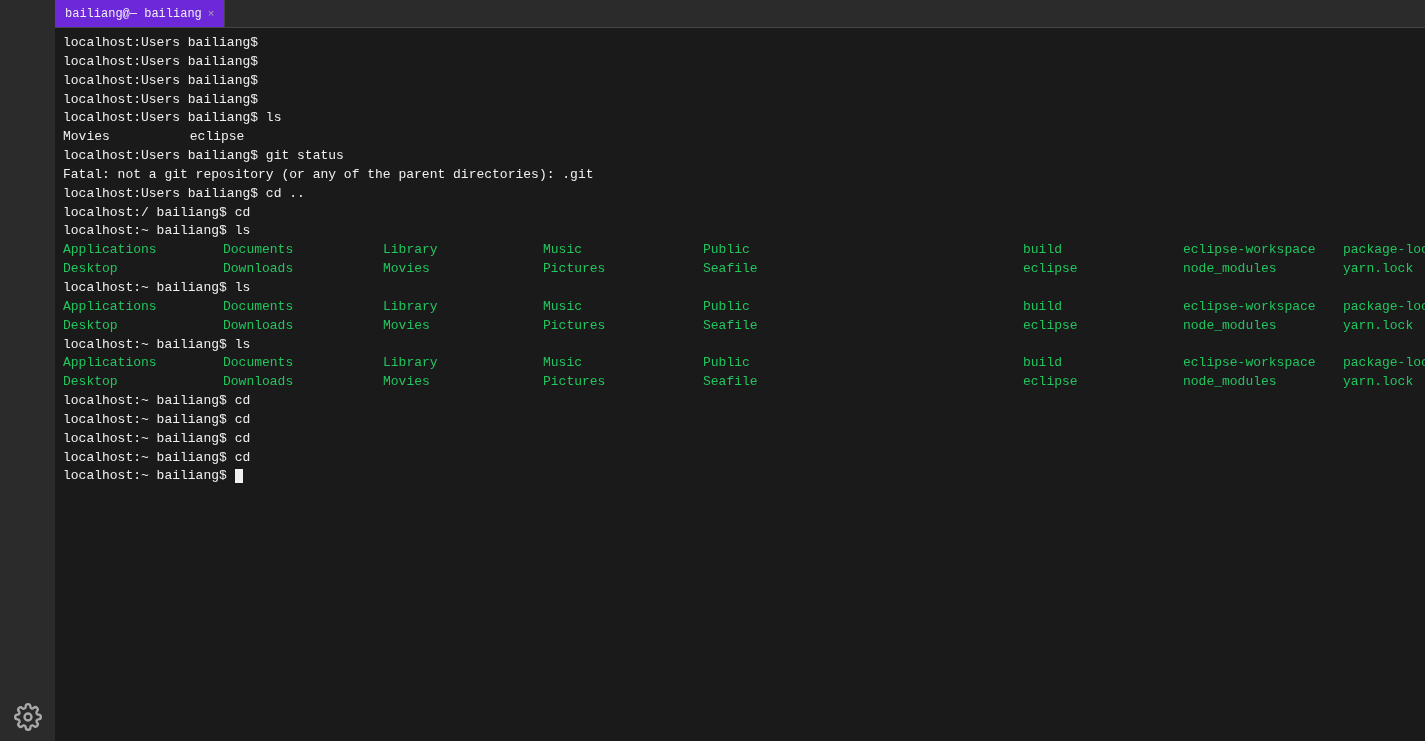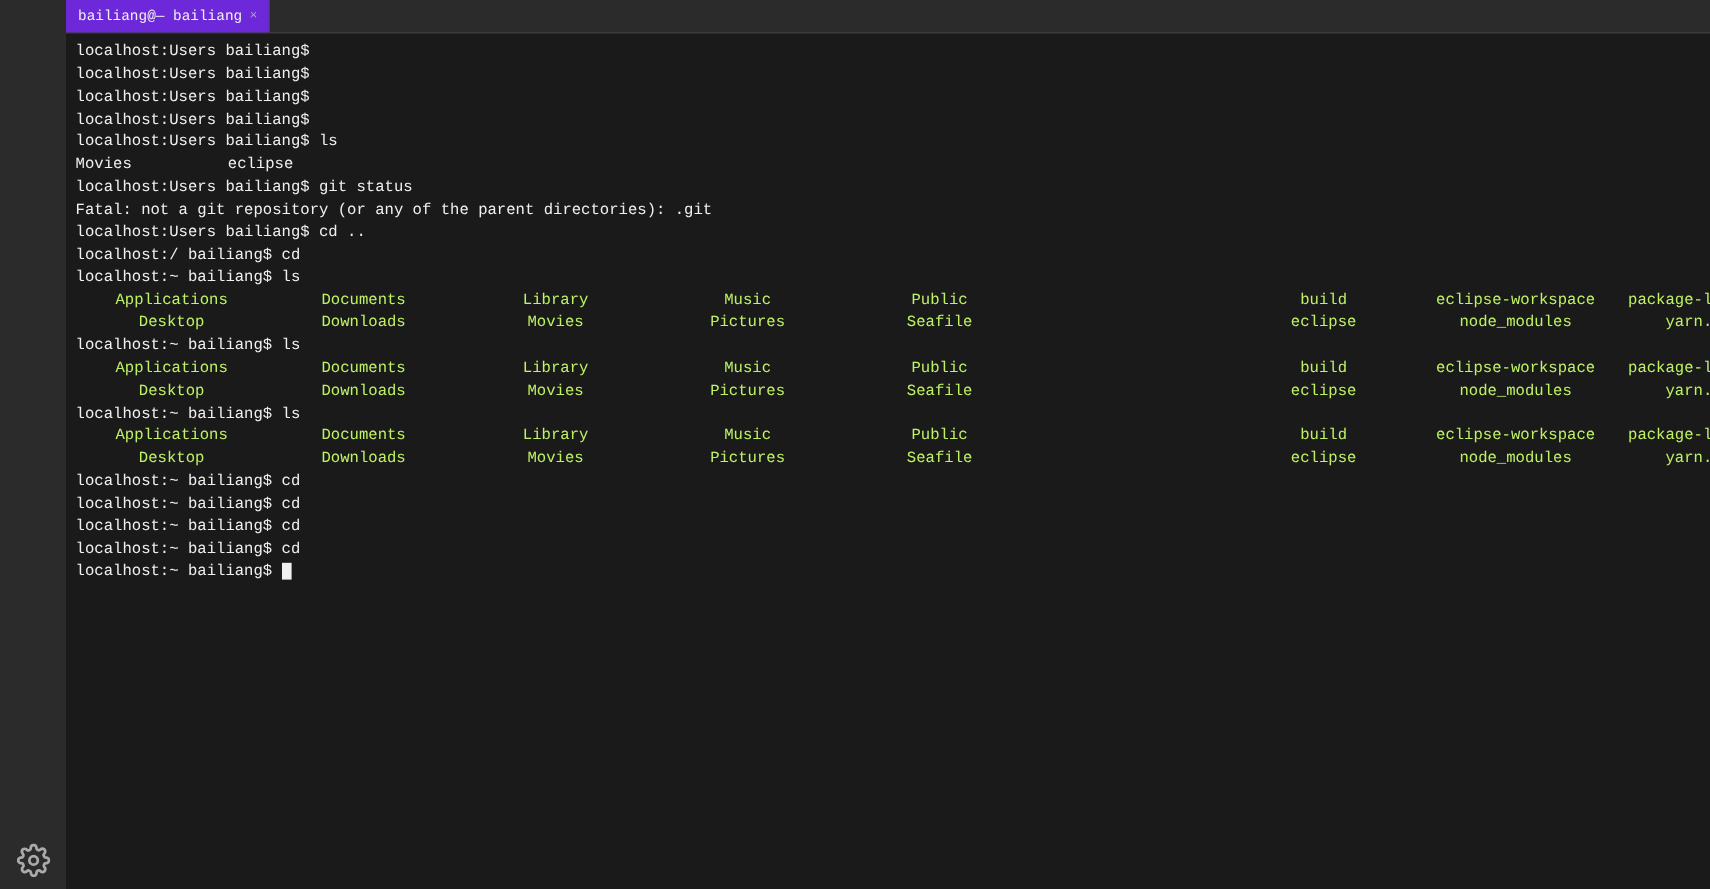--- a/index.html
+++ b/index.html
@@ -87,24 +87,23 @@
     .prompt { color: #f0f0f0; }
     .error  { color: #f0f0f0; }
 
     .ls-grid {
       display: grid;
       grid-template-columns: 160px 160px 160px 160px 160px 160px 160px 160px 160px;
       row-gap: 0;
     }
 
     .ls-item {
-      color: #bef264;
+      color: #22c55e;
       white-space: nowrap;
       line-height: 1.45;
-      text-align: center;
     }
 
     .cursor {
       display: inline-block;
       width: 8px;
       height: 14px;
       background: #f0f0f0;
       vertical-align: middle;
       animation: blink 1s step-end infinite;
     }

